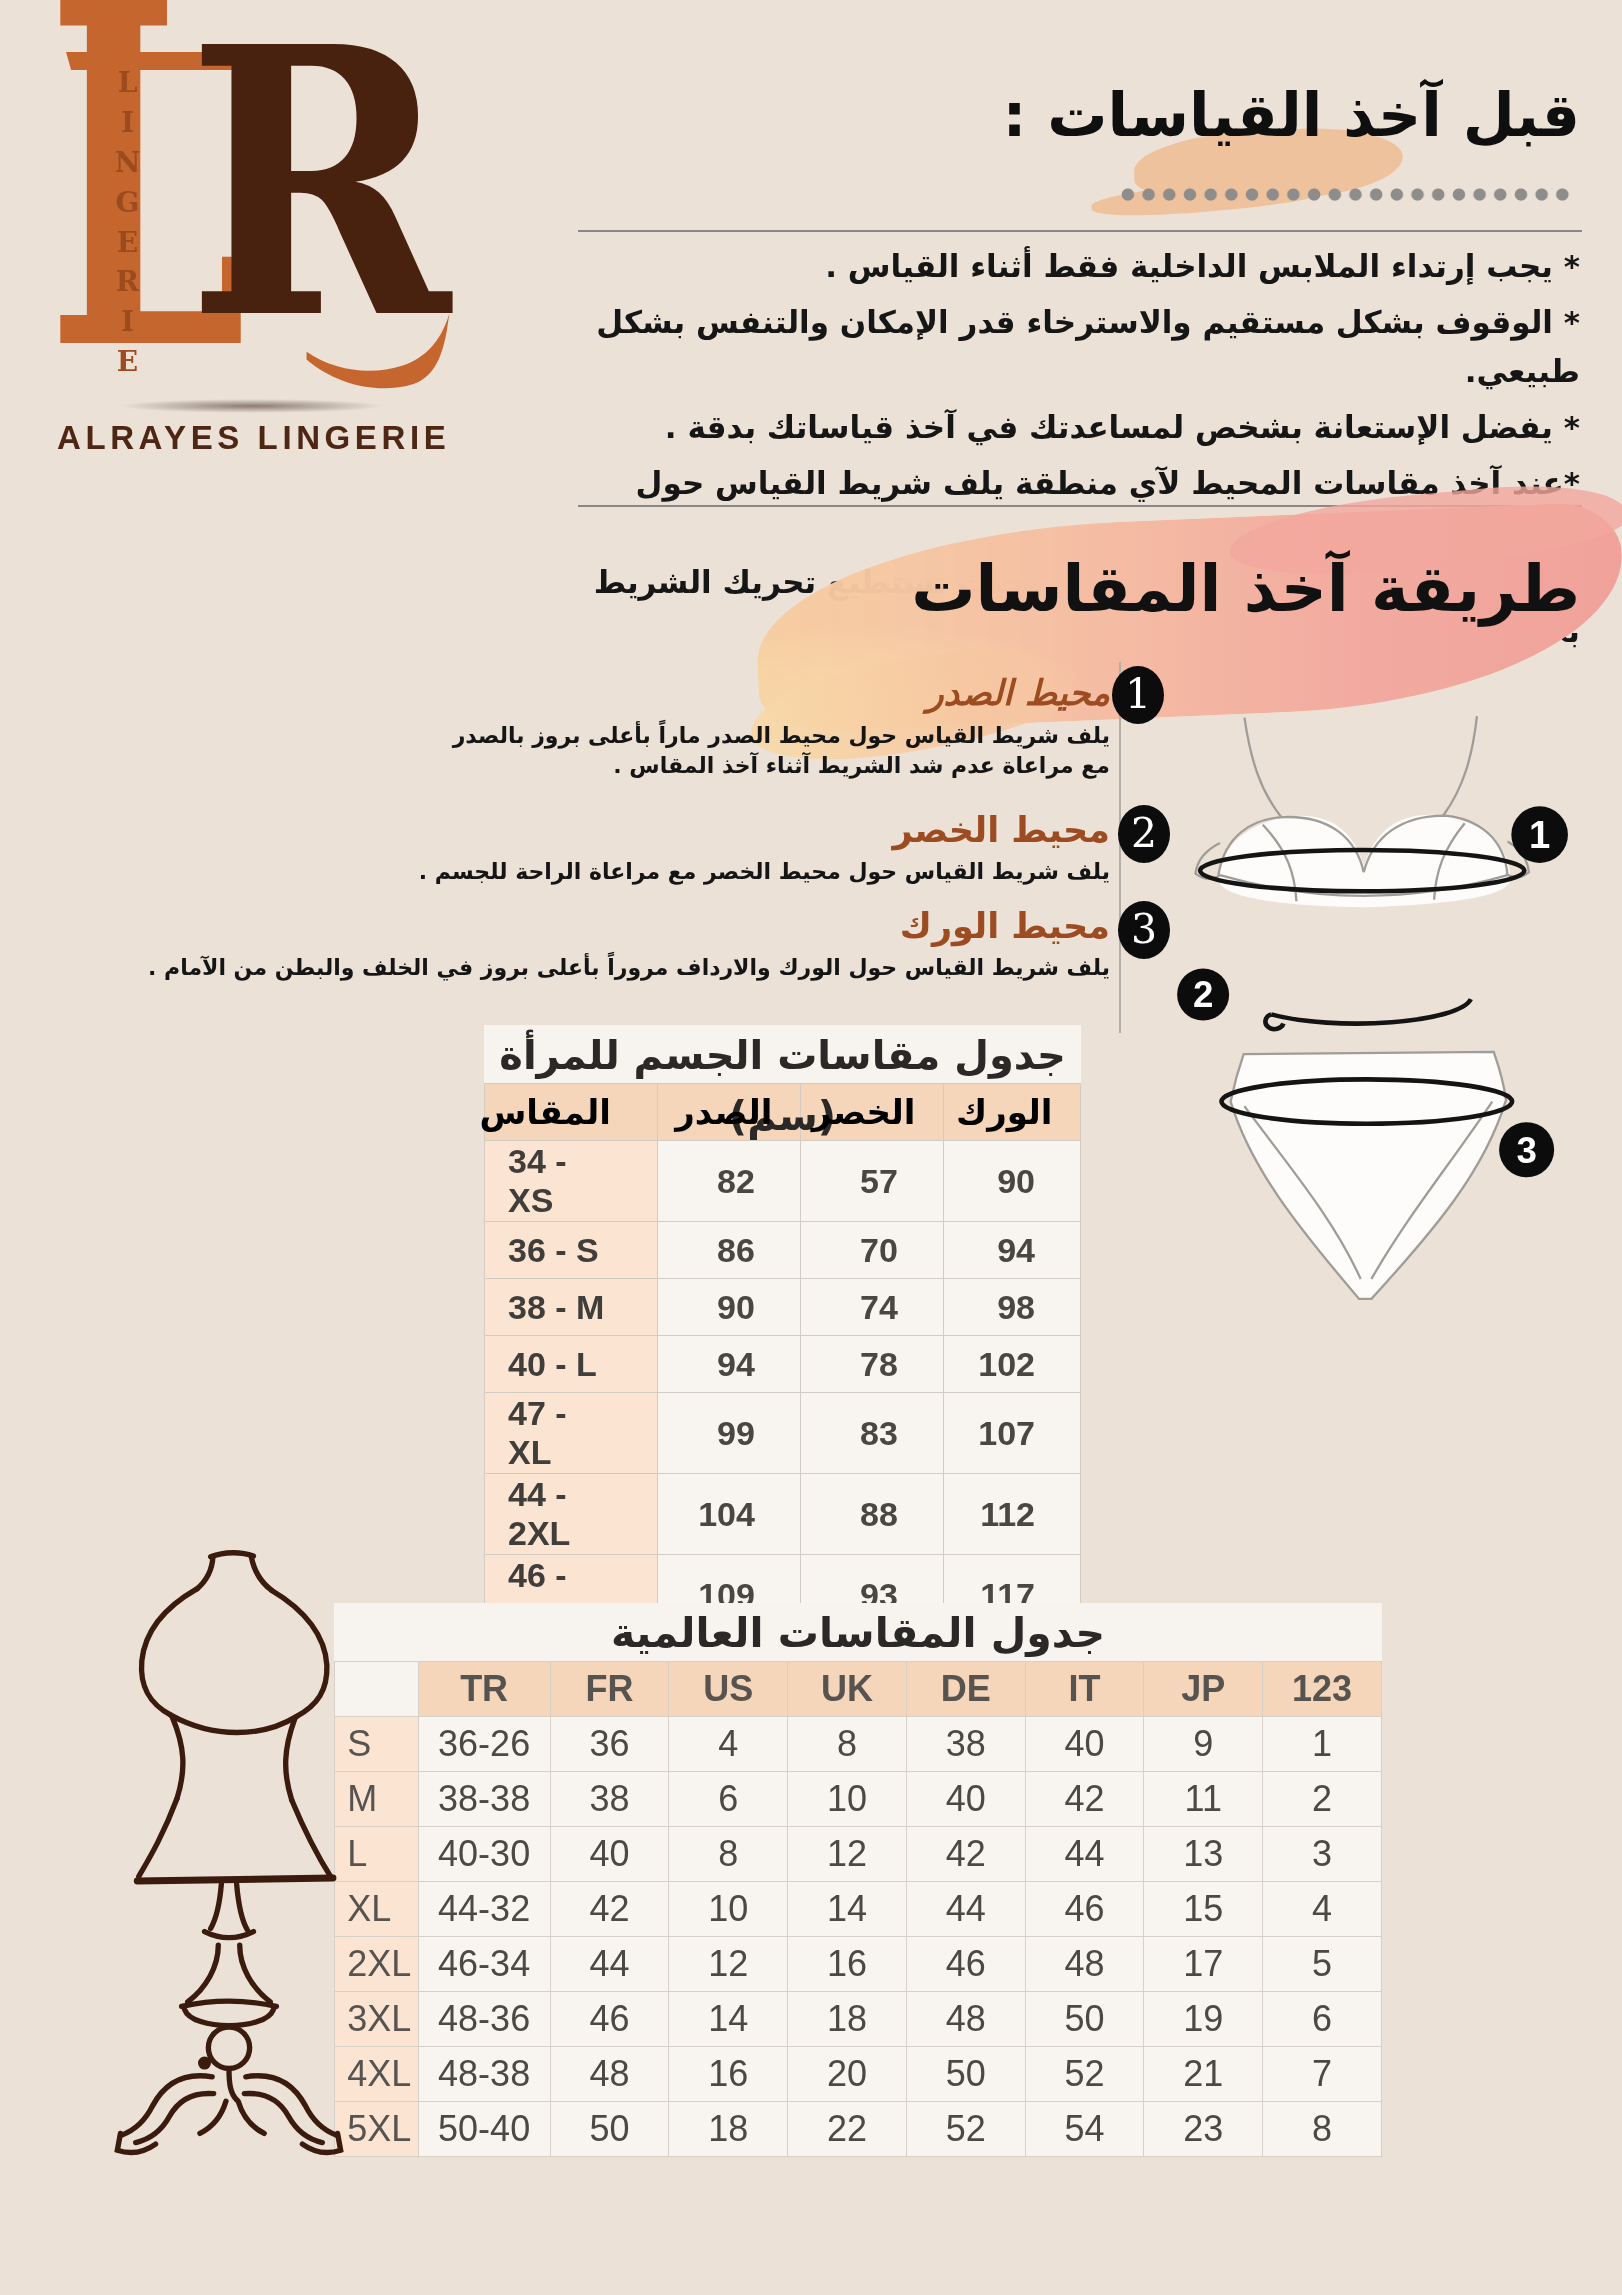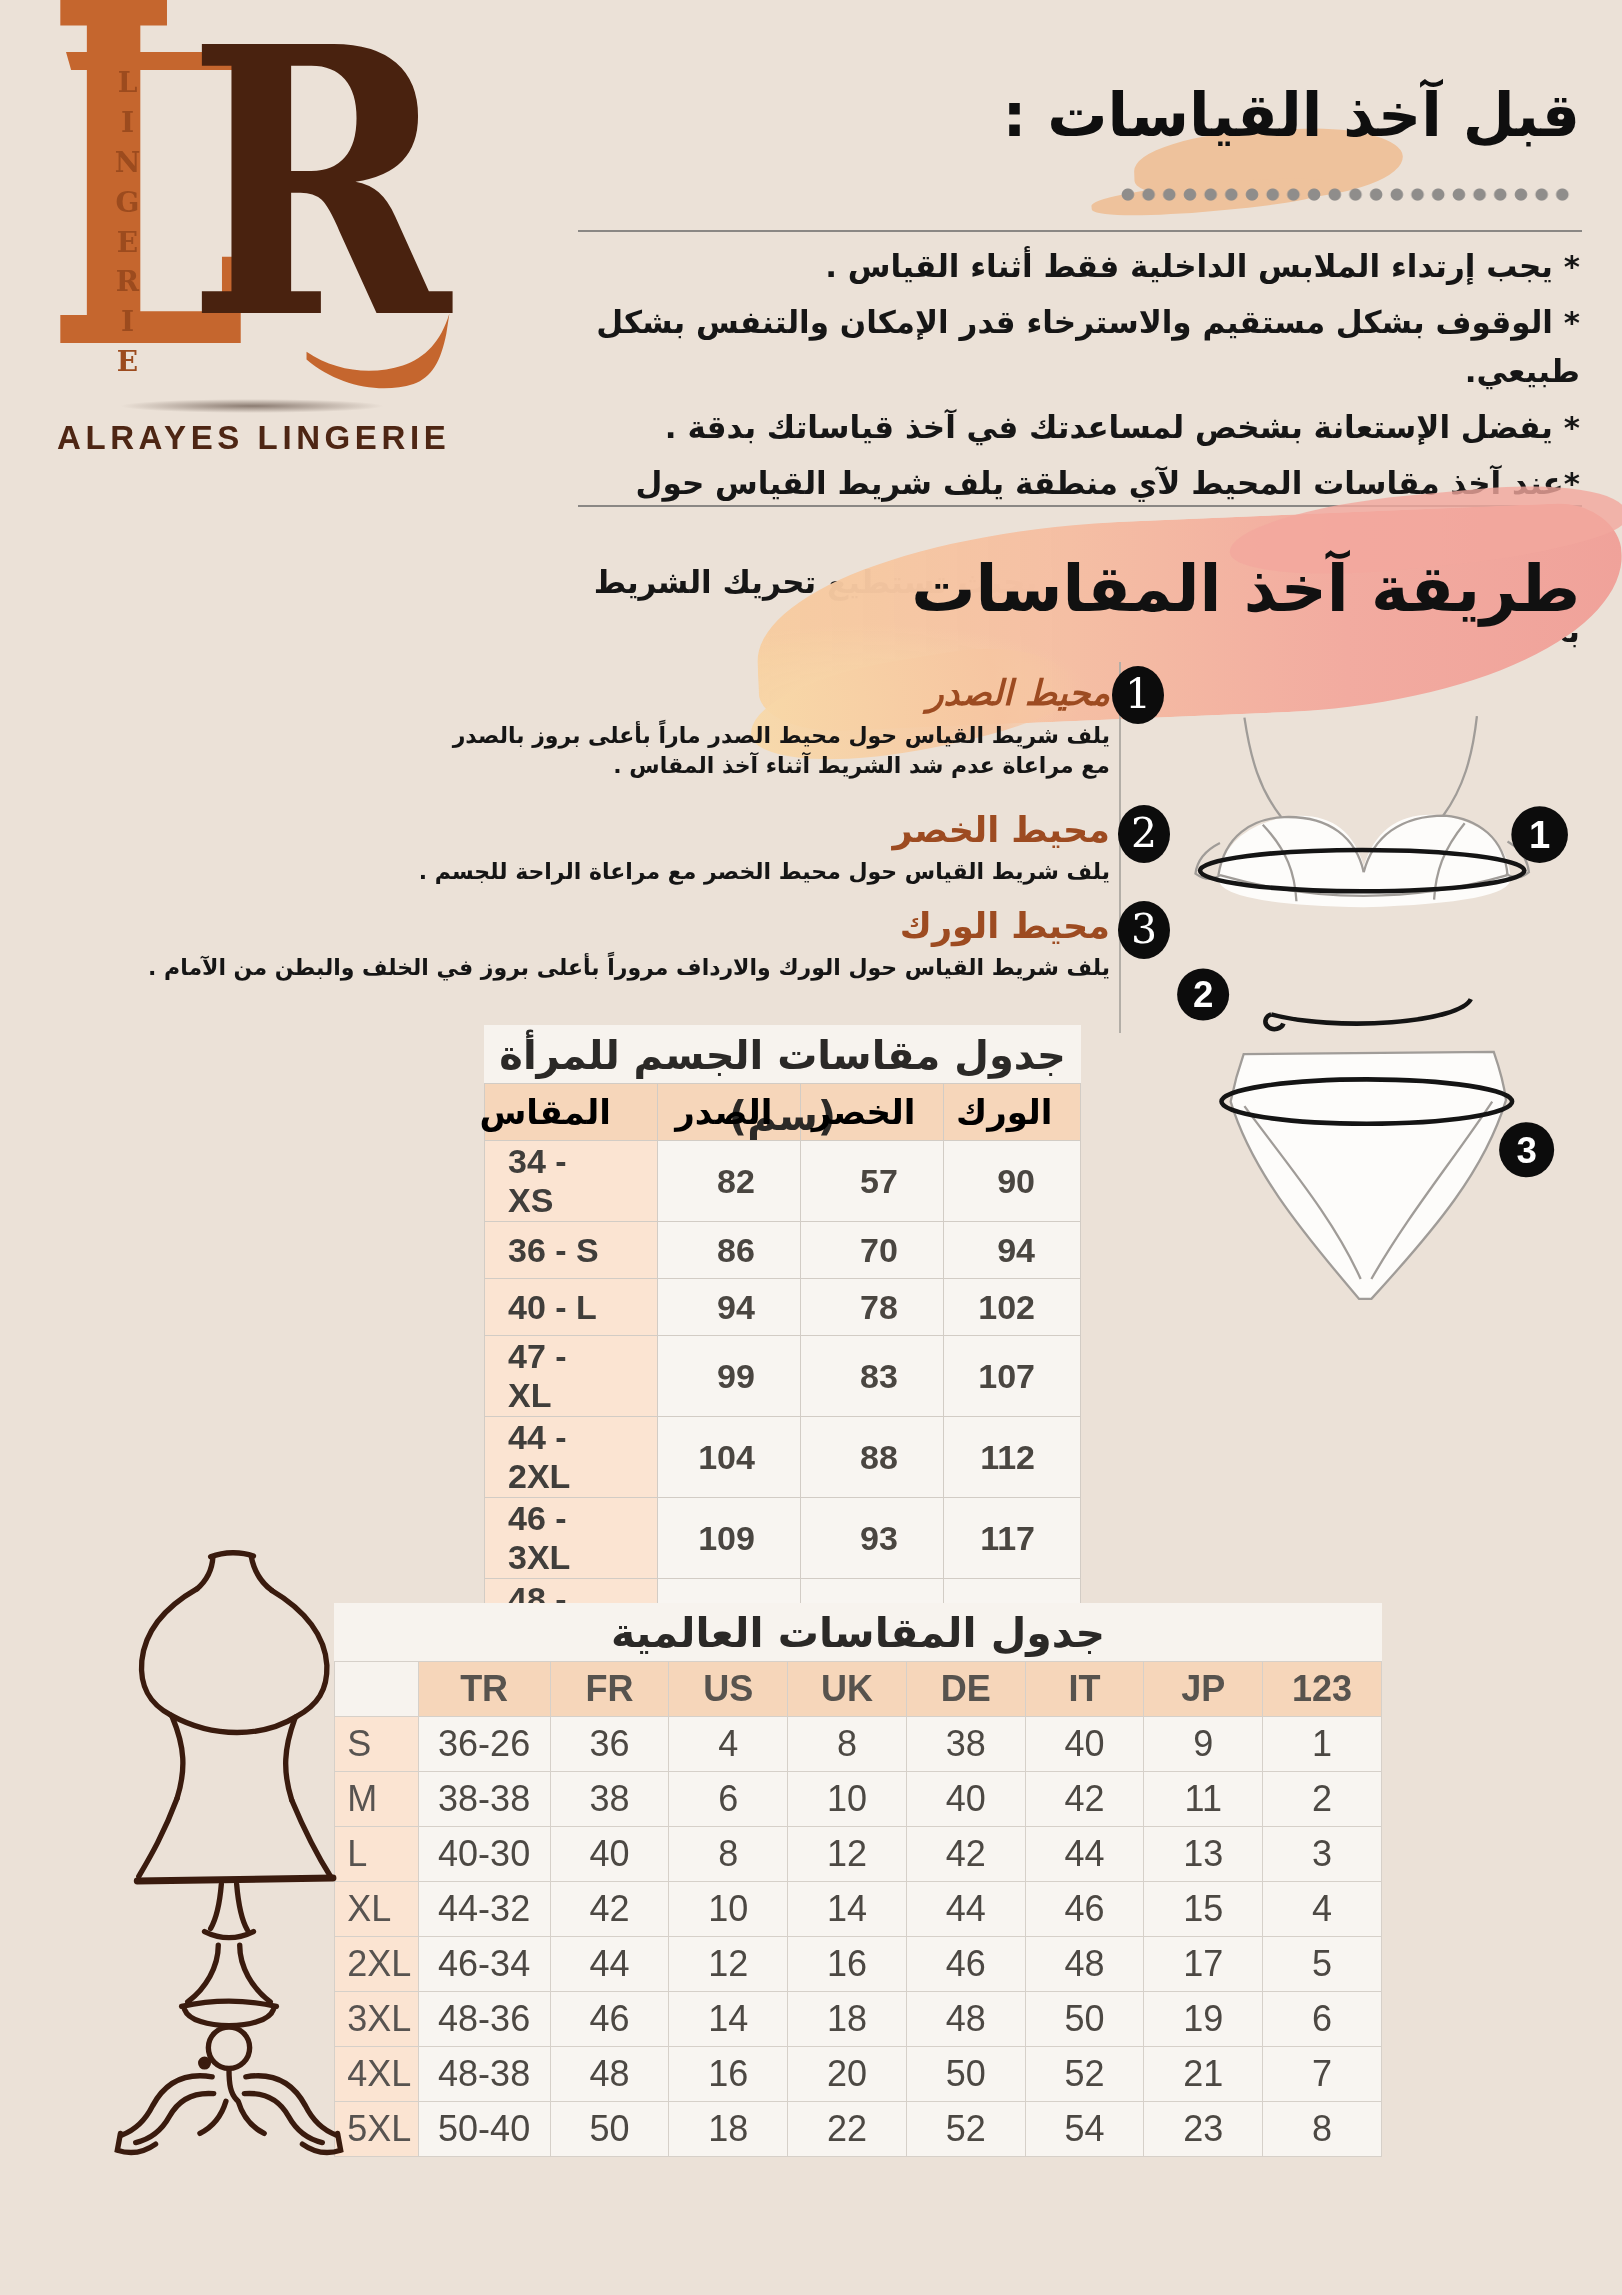--- a/index.html
+++ b/index.html
@@ -199,20 +199,26 @@
           <td class="c-size">34 - XS</td>
           <td>82</td>
           <td>57</td>
           <td>90</td>
         </tr>
       <tr>
           <td class="c-size">36 - S</td>
           <td>86</td>
           <td>70</td>
           <td>94</td>
+        </tr>
+      <tr>
+          <td class="c-size">38 - M</td>
+          <td>90</td>
+          <td>74</td>
+          <td>98</td>
         </tr>
       <tr>
           <td class="c-size">40 - L</td>
           <td>94</td>
           <td>78</td>
           <td>102</td>
         </tr>
       <tr>
           <td class="c-size">47 - XL</td>
           <td>99</td>

